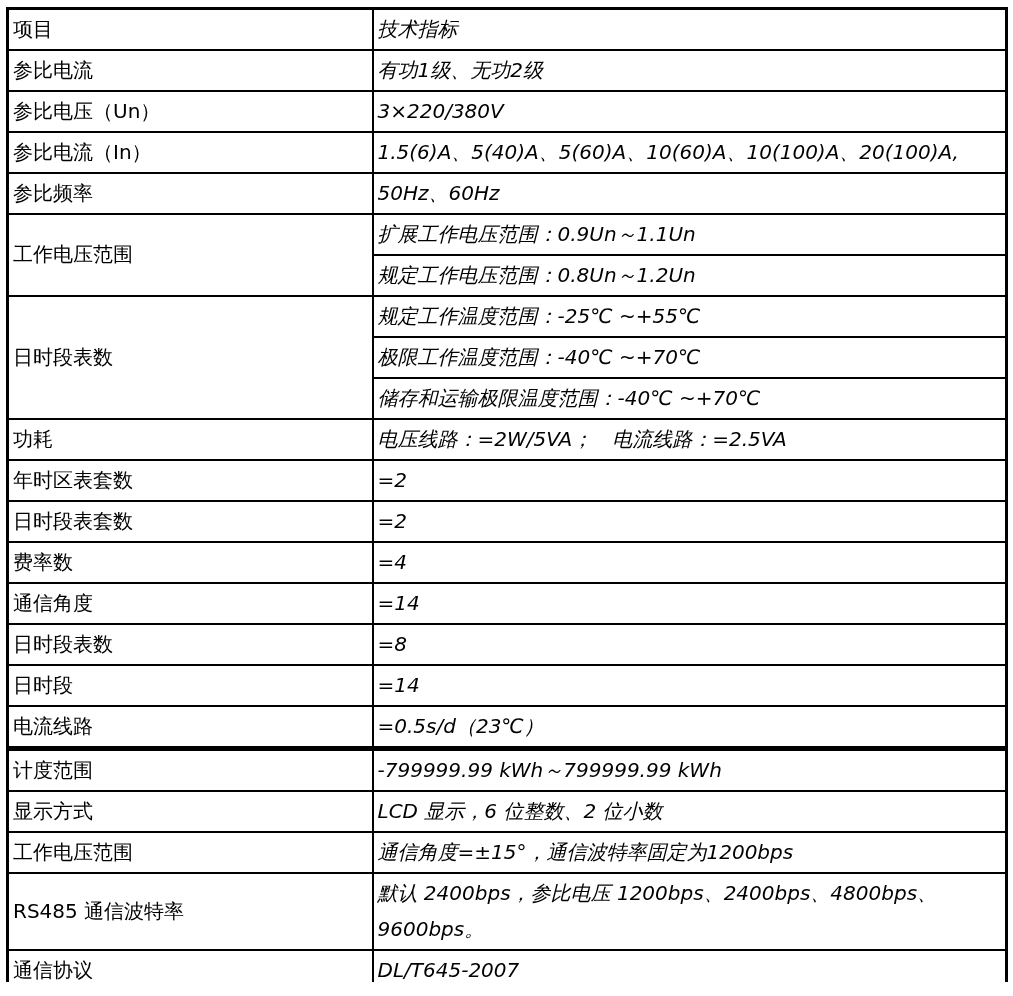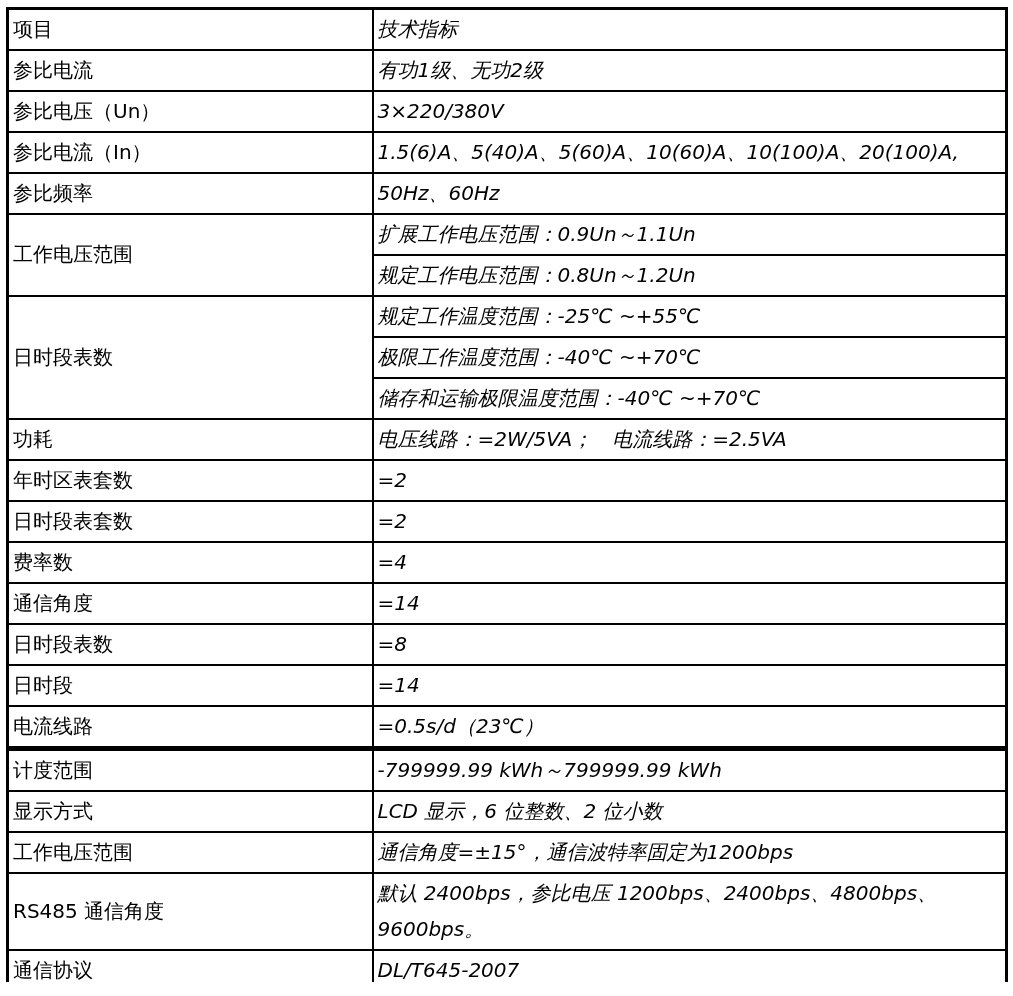--- a/index.html
+++ b/index.html
@@ -134,21 +134,21 @@
         </tr>
         <tr>
           <td class="item-cell">显示方式</td>
           <td class="value-cell">LCD 显示，6 位整数、2 位小数</td>
         </tr>
         <tr>
           <td class="item-cell">工作电压范围</td>
           <td class="value-cell">通信角度=±15°，通信波特率固定为1200bps</td>
         </tr>
         <tr class="tall">
-          <td class="item-cell">RS485 通信角度</td>
+          <td class="item-cell">RS485 通信波特率</td>
           <td class="value-cell">默认 2400bps，参比电压 1200bps、2400bps、4800bps、
 9600bps。</td>
         </tr>
         <tr>
           <td class="item-cell">通信协议</td>
           <td class="value-cell">DL/T645-2007</td>
         </tr>
         <tr>
           <td class="item-cell">外形尺寸</td>
           <td class="value-cell">290mm×170mm×85mm</td>

